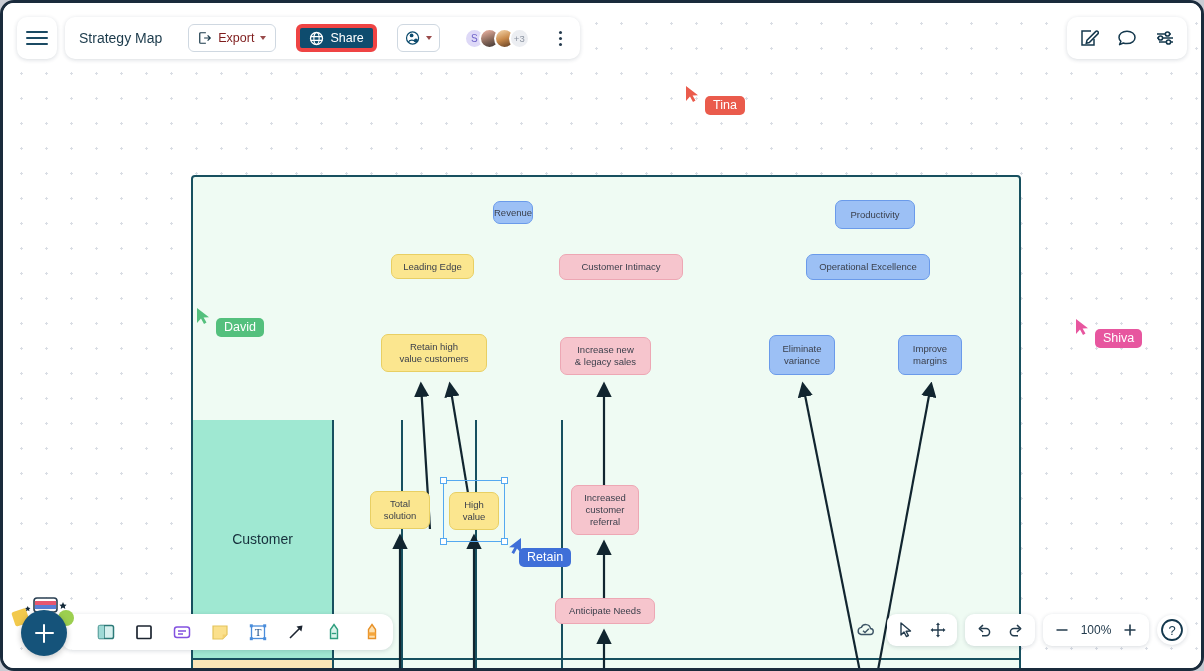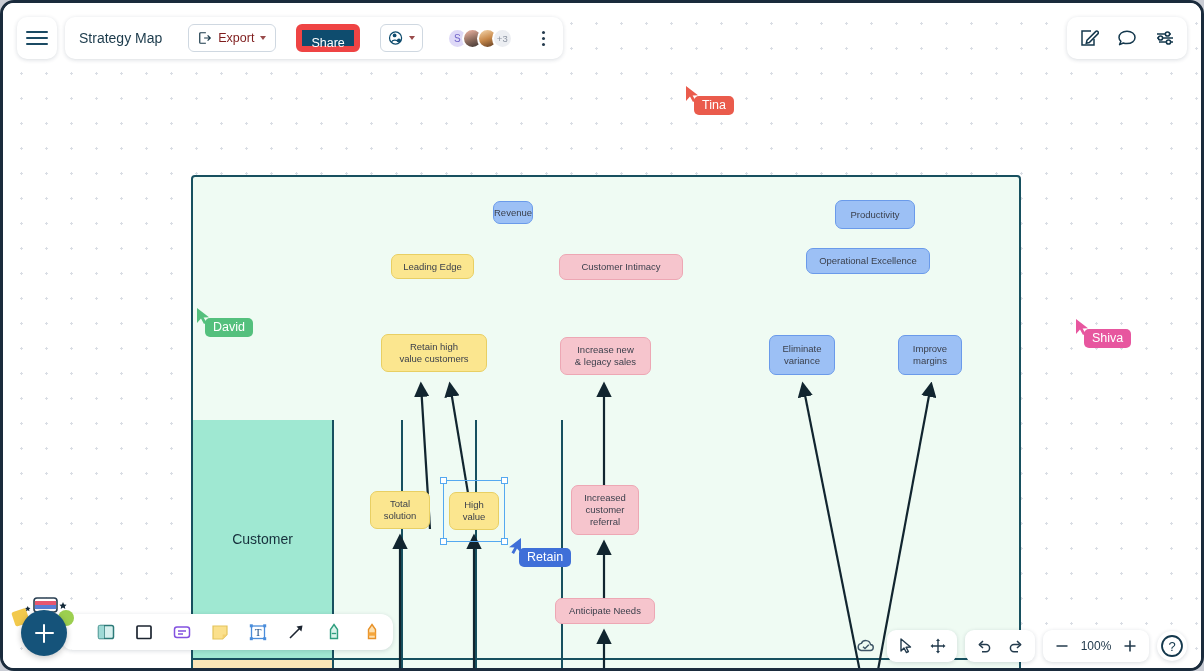--- a/index.html
+++ b/index.html
@@ -117,21 +117,21 @@
 
   #titlebar { height: 42px; padding: 0 8px 0 14px; gap: 20px; }
   #doc-title { font-size: 14px; color: #1b3a4b; margin-right: 6px; }
 
   .btn {
     height: 28px; display: flex; align-items: center; gap: 6px;
     border-radius: 6px; padding: 0 9px; font-size: 12.5px;
     cursor: pointer; user-select: none;
   }
   .btn-outline { border: 1px solid #cfd8e1; color: #7f1d1d; background: #fff; }
-  .btn-primary { background: #0e4c6e; color: #fff; border: 6px solid #ef4444; flex-direction: column; }
+  .btn-primary { background: #0e4c6e; color: #fff; border: 4px solid #ef4444; }
   .caret { width: 0; height: 0; border-left: 3.5px solid transparent; border-right: 3.5px solid transparent; border-top: 4.5px solid currentColor; opacity: .8; }
 
   .avatars { display: flex; align-items: center; margin-left: 4px; }
   .av {
     width: 21px; height: 21px; border-radius: 50%;
     border: 2px solid #fff; margin-left: -6px;
     display: flex; align-items: center; justify-content: center;
     font-size: 10px; color: #6f63c9; overflow: hidden;
   }
   .av:first-child { margin-left: 0; }
@@ -165,36 +165,36 @@
     box-shadow: 0 2px 6px rgba(0,0,0,.22);
   }
   #plus-fab:before, #plus-fab:after {
     content: ""; position: absolute; background: #fff; border-radius: 2px;
   }
   #plus-fab:before { width: 19px; height: 2px; }
   #plus-fab:after  { width: 2px; height: 19px; }
   #fab-deco { position: absolute; left: 8px; bottom: 40px; width: 68px; height: 32px; z-index: 49; pointer-events: none; }
 
   #bottomright {
-    position: absolute; right: 14px; bottom: 6px;
+    position: absolute; right: 14px; bottom: 22px;
     display: flex; align-items: center; gap: 8px; z-index: 40; margin-left: 29px;
   }
   .br-group { height: 32px; border-radius: 9px; padding: 0 8px; gap: 10px; }
   .zoom-txt { font-size: 12px; color: #233b4d; min-width: 34px; text-align: center; }
   #help {
     width: 30px; height: 30px; border-radius: 50%;
     display: flex; align-items: center; justify-content: center;
     cursor: pointer;
   }
 
   
   .cursor { position: absolute; z-index: 35; }
   .cursor .ptr { position: absolute; left: 0; top: 0; }
   .cursor .tag {
-    position: absolute; left: 9px; top: 11px;
+    position: absolute; left: 20px; top: 11px;
     padding: 2px 8px 3px; border-radius: 5px;
     font-size: 12.5px; color: #fff; white-space: nowrap;
   }
   .c-tina  .tag { background: #ea5b4c; }
   .c-shiva .tag { background: #e7569f; }
   .c-david .tag { background: #54c07d; }
   .c-andrea .tag { background: #3f6fd8; }
 </style>
 </head>
 <body>
@@ -237,21 +237,21 @@
           <path d="M411,446 L411,366"></path>
           <path d="M411,520 L411,455"></path>
         </g>
       </svg>
 
       <div id="nodes">
           <div class="node n-blue" style="left: 300px; top: 24px; width: 40px; height: 23px;">Revenue</div>
           <div class="node n-blue" style="left: 642px; top: 23px; width: 80px; height: 29px;">Productivity</div>
           <div class="node n-yellow" style="left: 198px; top: 77px; width: 83px; height: 25px;">Leading Edge</div>
           <div class="node n-pink" style="left: 366px; top: 77px; width: 124px; height: 26px;">Customer Intimacy</div>
-          <div class="node n-blue" style="left: 613px; top: 71px; width: 124px; height: 26px;">Operational Excellence</div>
+          <div class="node n-blue" style="left: 613px; top: 77px; width: 124px; height: 26px;">Operational Excellence</div>
           <div class="node n-yellow" style="left: 188px; top: 157px; width: 106px; height: 38px;">Retain high
 value customers</div>
           <div class="node n-pink" style="left: 367px; top: 160px; width: 91px; height: 38px;">Increase new
 &amp; legacy sales</div>
           <div class="node n-blue" style="left: 576px; top: 158px; width: 66px; height: 40px;">Eliminate
 variance</div>
           <div class="node n-blue" style="left: 705px; top: 158px; width: 64px; height: 40px;">Improve
 margins</div>
           <div class="node n-yellow" style="left: 177px; top: 314px; width: 60px; height: 38px;">Total
 solution</div>

